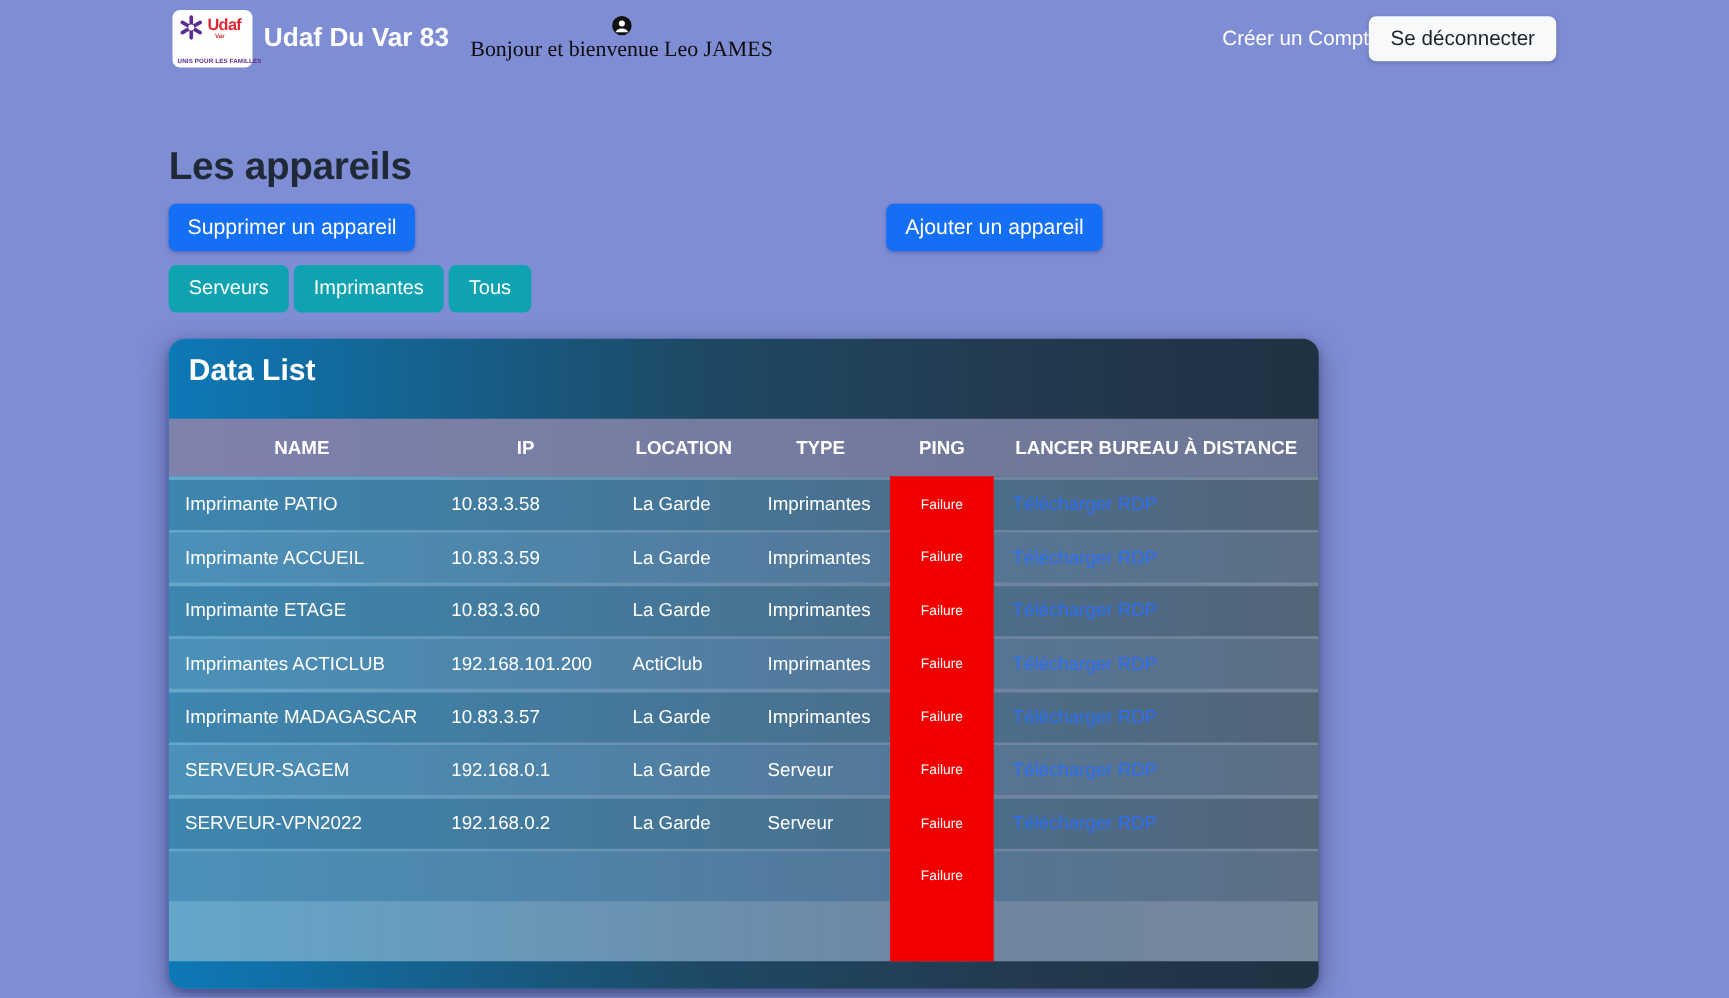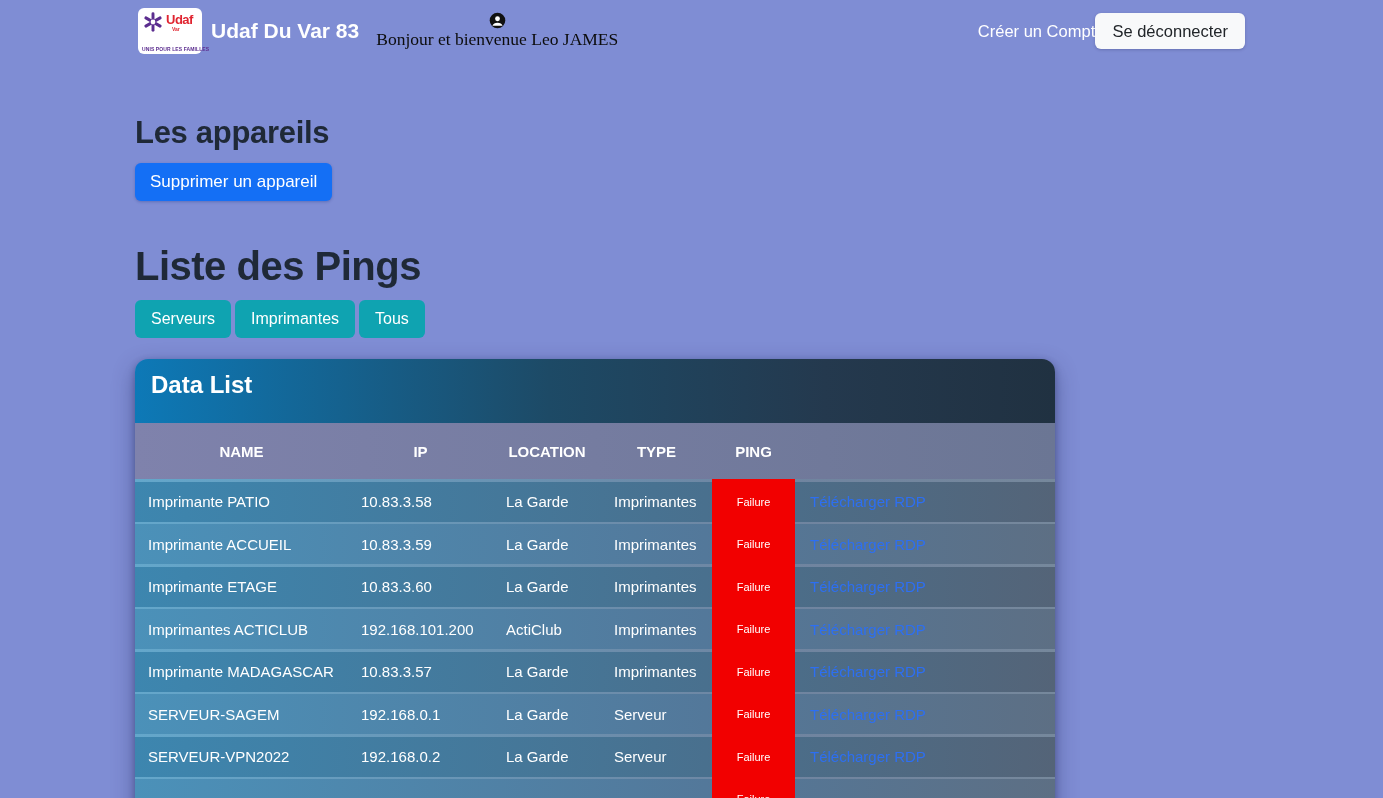--- a/index.html
+++ b/index.html
@@ -82,21 +82,21 @@
     box-shadow: 0 8px 22px rgba(35,40,90,0.45), 0 2px 6px rgba(35,40,90,0.35);
   }
   .card-header { padding: 12px 16px 24px 16px; }
   .card-title { margin: 0; color: #ffffff; font-size: 24px; font-weight: 700; }
 
   .grid-cols {
     display: grid;
     grid-template-columns: 213px 145px 108px 111px 83px 260px;
   }
   .thead {
-    height: 56px; align-items: center;
+    height: 46px; align-items: center;
     background: linear-gradient(90deg, #7f82ac 0%, #6b7694 100%);
     color: #ffffff; font-weight: 700; font-size: 15px; text-align: center;
   }
   .th { padding: 0 2px; white-space: nowrap; }
 
   .tbody {
     position: relative; height: 388px;
     background: linear-gradient(90deg, #64a7cb 0%, #6f84a0 70%, #76889c 100%);
     padding-top: 2.5px;
   }
@@ -156,41 +156,42 @@
 
   <a class="create-account">Créer un Compte</a>
   <button class="logout-btn">Se déconnecter</button>
 </header>
 
 <main class="main">
   <h2 class="devices-title">Les appareils</h2>
 
   <div class="actions">
     <button class="btn-blue">Supprimer un appareil</button>
-  </div>
-
-  <h1 class="pings-title">Liste des Pings</h1>
+    <button class="btn-blue">Ajouter un appareil</button>
+  </div>
+
 
   <div class="filters">
     <button class="btn-teal">Serveurs</button>
     <button class="btn-teal">Imprimantes</button>
     <button class="btn-teal">Tous</button>
   </div>
 
   <section class="card">
     <div class="card-header">
       <h3 class="card-title">Data List</h3>
     </div>
 
     <div class="thead grid-cols">
       <div class="th">NAME</div>
       <div class="th">IP</div>
       <div class="th">LOCATION</div>
       <div class="th">TYPE</div>
       <div class="th">PING</div>
+      <div class="th">LANCER BUREAU À DISTANCE</div>
     </div>
 
     <div class="tbody">
       <div class="ping-col">
           <div class="failure-cell">Failure</div>
           <div class="failure-cell">Failure</div>
           <div class="failure-cell">Failure</div>
           <div class="failure-cell">Failure</div>
           <div class="failure-cell">Failure</div>
           <div class="failure-cell">Failure</div>

